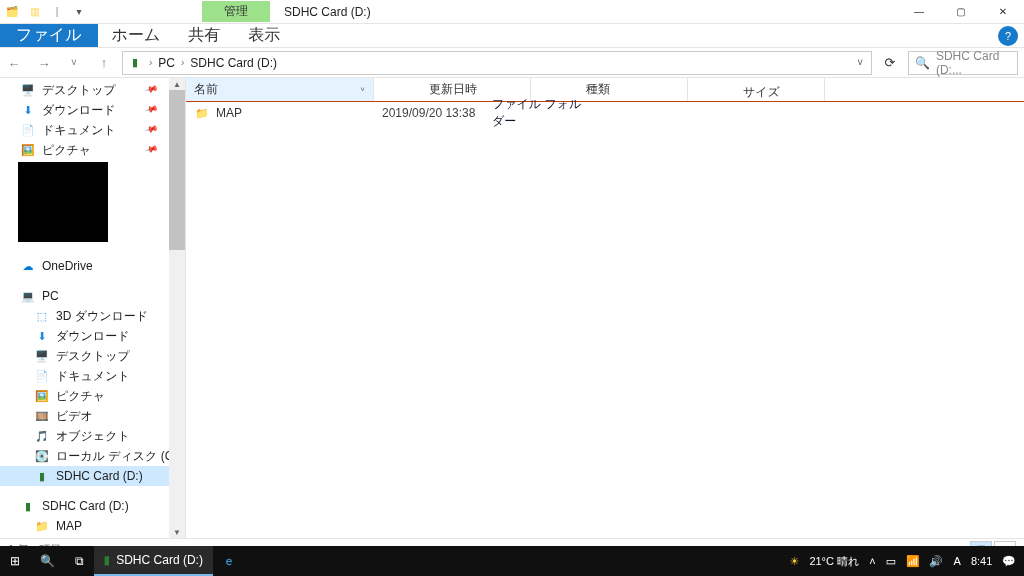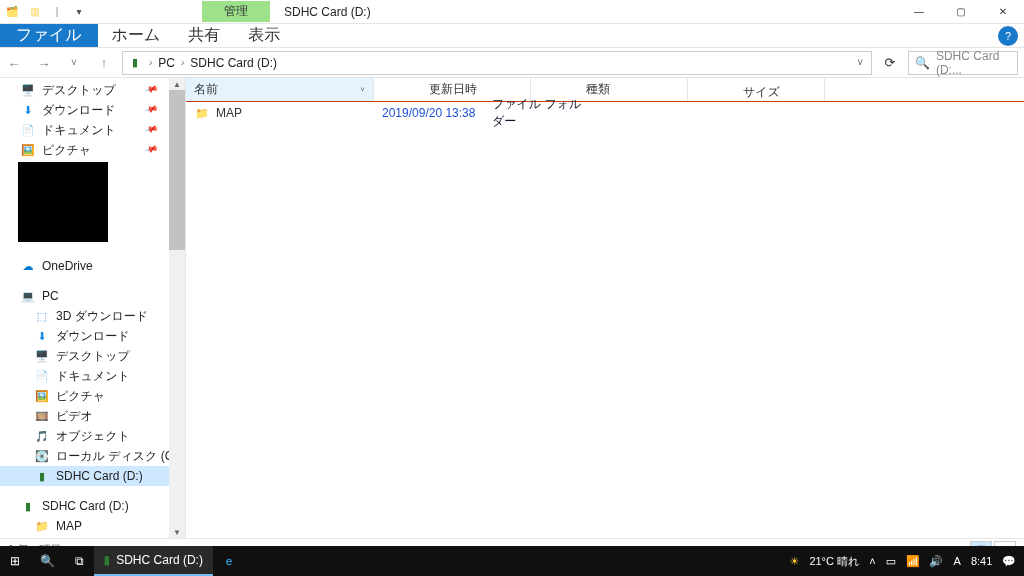--- a/index.html
+++ b/index.html
@@ -53,21 +53,21 @@
   .col { padding: 0 8px; border-right: 1px solid #e5e5e5; height: 100%; display: flex; align-items: center; }
   .col .sort { margin-left: auto; font-size: 8px; color: #666; }
   .col.name { width: 188px; background: #e5f3ff; }
   .col.date { width: 110px; }
   .col.type { width: 110px; }
   .col.size { width: 90px; align-items: flex-end; }
   .rows { flex: 1; }
   .row { display: flex; align-items: center; height: 22px; font-size: 12px; color: #333; }
   .cell { padding: 0 8px; }
   .cell.name { width: 188px; display:flex; align-items:center; gap:6px;}
-  .cell.date { width: 110px; color:#1d4ed8;}
+  .cell.date { width: 110px; color:#404040;}
   .cell.type { width: 110px; color:#0f172a;}
   .cell.size { width: 90px; color:#555;}
 
   
   .status { height: 22px; border-top: 1px solid #e5e5e5; display: flex; align-items: center; font-size: 11px; color: #444; padding: 0 8px; }
   .status .views { margin-left: auto; display:flex; gap:2px; }
   .view-btn { width: 22px; height: 18px; border: 1px solid #ccc; display:flex;align-items:center;justify-content:center;font-size:10px; }
   .view-btn.active { background: #cde8ff; }
 
   

